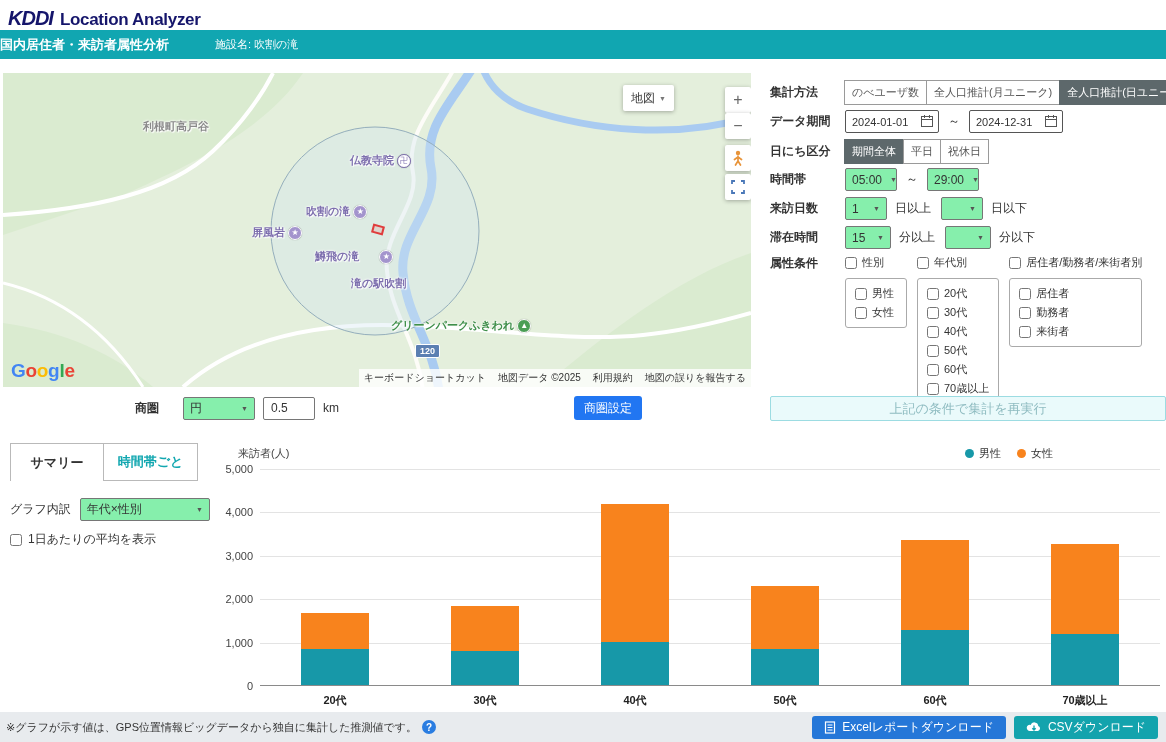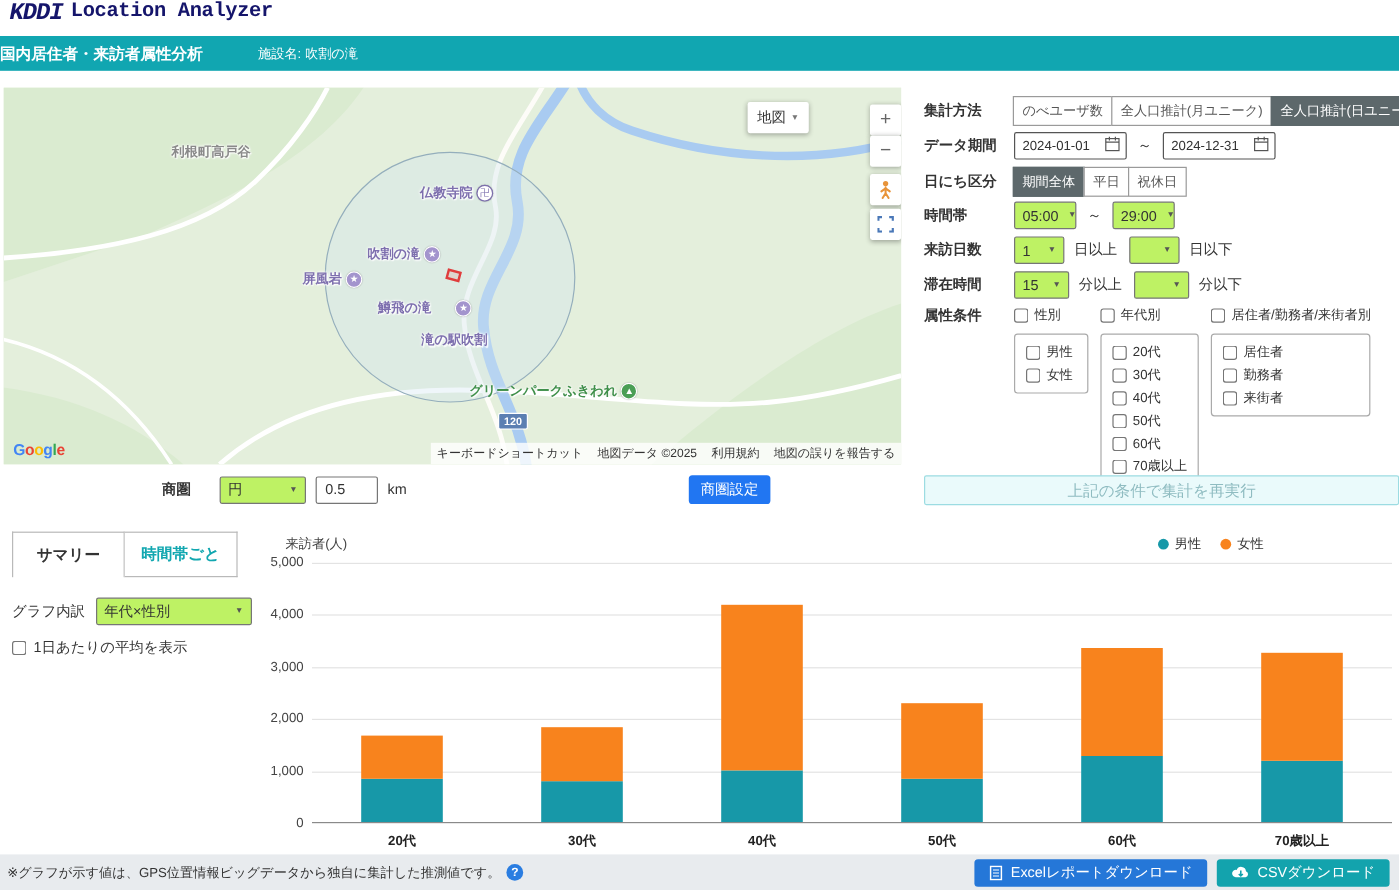--- a/index.html
+++ b/index.html
@@ -1,47 +1,47 @@
 <!DOCTYPE html>
 <html><head>
 <meta charset="utf-8">
 <style>
   *{margin:0;padding:0;box-sizing:border-box;}
   html,body{background:#fff;}
   body{font-family:"Liberation Sans","DejaVu Sans",sans-serif;}
   .app{position:relative;width:1166px;height:742px;background:#fff;overflow:hidden;font-size:12px;color:#333;}
 
   
-  .topbar{position:absolute;top:0;left:0;width:100%;height:30px;background:#fff;display:flex;align-items:flex-start;padding-left:8px;font-family:Liberation Mono, monospace;}
+  .topbar{position:absolute;top:0;left:0;width:100%;height:30px;background:#fff;display:flex;align-items:flex-end;padding-left:8px;}
   .logo-kddi{font-style:italic;font-weight:bold;font-size:20px;color:#15156b;letter-spacing:-1px;margin-right:7px;}
   .logo-product{font-weight:bold;font-size:17px;color:#15156b;letter-spacing:-0.3px;}
 
   
   .tealbar{position:absolute;top:30px;left:0;width:100%;height:29px;background:#11a6b1;display:flex;align-items:center;color:#fff;}
   .page-title{font-weight:bold;font-size:13px;}
   .facility{font-size:11px;margin-left:46px;}
 
   
   .map{position:absolute;left:3px;top:73px;width:748px;height:314px;background:#e4efdc;overflow:hidden;}
   .map svg.terrain{position:absolute;left:0;top:0;}
   .poi{position:absolute;display:flex;align-items:center;gap:3px;white-space:nowrap;font-size:11px;}
   .poi-label{text-shadow:0 0 2px #fff,0 0 3px #fff,1px 1px 1px #fff;font-weight:bold;}
   .poi-icon{width:14px;height:14px;border-radius:50%;display:inline-flex;align-items:center;justify-content:center;font-size:8px;border:1px solid #fff;flex-shrink:0;box-shadow:0 0 1px rgba(0,0,0,.4);}
   .map-type-btn{position:absolute;left:620px;top:12px;height:26px;padding:0 8px;background:#fff;box-shadow:0 1px 4px rgba(0,0,0,.3);display:flex;align-items:center;gap:4px;font-size:12px;color:#333;cursor:pointer;border-radius:2px;}
   .map-type-btn .caret{font-size:7px;color:#777;}
   .map-ctrl{position:absolute;left:722px;width:26px;height:26px;background:#fff;box-shadow:0 1px 4px rgba(0,0,0,.3);display:flex;align-items:center;justify-content:center;font-size:16px;color:#666;cursor:pointer;border-radius:2px;}
-  .google-logo{position:absolute;left:8px;bottom:5px;font-size:13px;font-weight:bold;letter-spacing:-0.3px;}
+  .google-logo{position:absolute;left:8px;bottom:5px;font-size:19px;font-weight:bold;letter-spacing:-0.3px;}
   .map-attrib{position:absolute;right:0;bottom:0;background:rgba(255,255,255,.8);font-size:10px;color:#333;padding:2px 5px;display:flex;gap:12px;align-items:center;}
   .route-badge{position:absolute;left:412px;top:271px;background:#5b7fb2;color:#fff;font-size:9px;padding:1px 4px;border-radius:2px;border:1px solid #fff;font-weight:bold;}
   .facility-marker{position:absolute;left:369px;top:152px;width:12px;height:9px;border:2px solid #e03c3c;background:rgba(224,60,60,.12);transform:rotate(15deg);}
 
   
   .trade-row{position:absolute;left:0;top:395px;width:751px;height:26px;display:flex;align-items:center;}
   .trade-label{font-weight:bold;margin-left:135px;}
-  .selectbox{height:23px;border:1px solid #767676;background:#bef264;display:flex;align-items:center;justify-content:space-between;padding:0 6px;font-size:12px;cursor:pointer;border-radius:2px;}
+  .selectbox{height:23px;border:1px solid #767676;background:#86efac;display:flex;align-items:center;justify-content:space-between;padding:0 6px;font-size:12px;cursor:pointer;border-radius:2px;}
   .selectbox .arrow{font-size:7px;color:#555;margin-left:8px;}
   .inputbox{height:23px;border:1px solid #767676;background:#fff;display:flex;align-items:center;padding:0 7px;border-radius:2px;}
   .btn-blue{background:#2176f2;color:#fff;border:none;height:24px;padding:0 10px;font-size:12px;border-radius:3px;cursor:pointer;display:flex;align-items:center;font-family:inherit;}
 
   
   .filters{position:absolute;left:770px;top:80px;width:396px;height:350px;}
   .frow{position:absolute;left:0;display:flex;align-items:center;}
   .flabel{font-weight:bold;font-size:12px;width:75px;flex-shrink:0;}
   .seg-group{display:flex;}
   .seg-btn{border:1px solid #9a9a9a;background:#fff;color:#555;font-size:11px;padding:4px 7px;cursor:pointer;margin-left:-1px;white-space:nowrap;}

